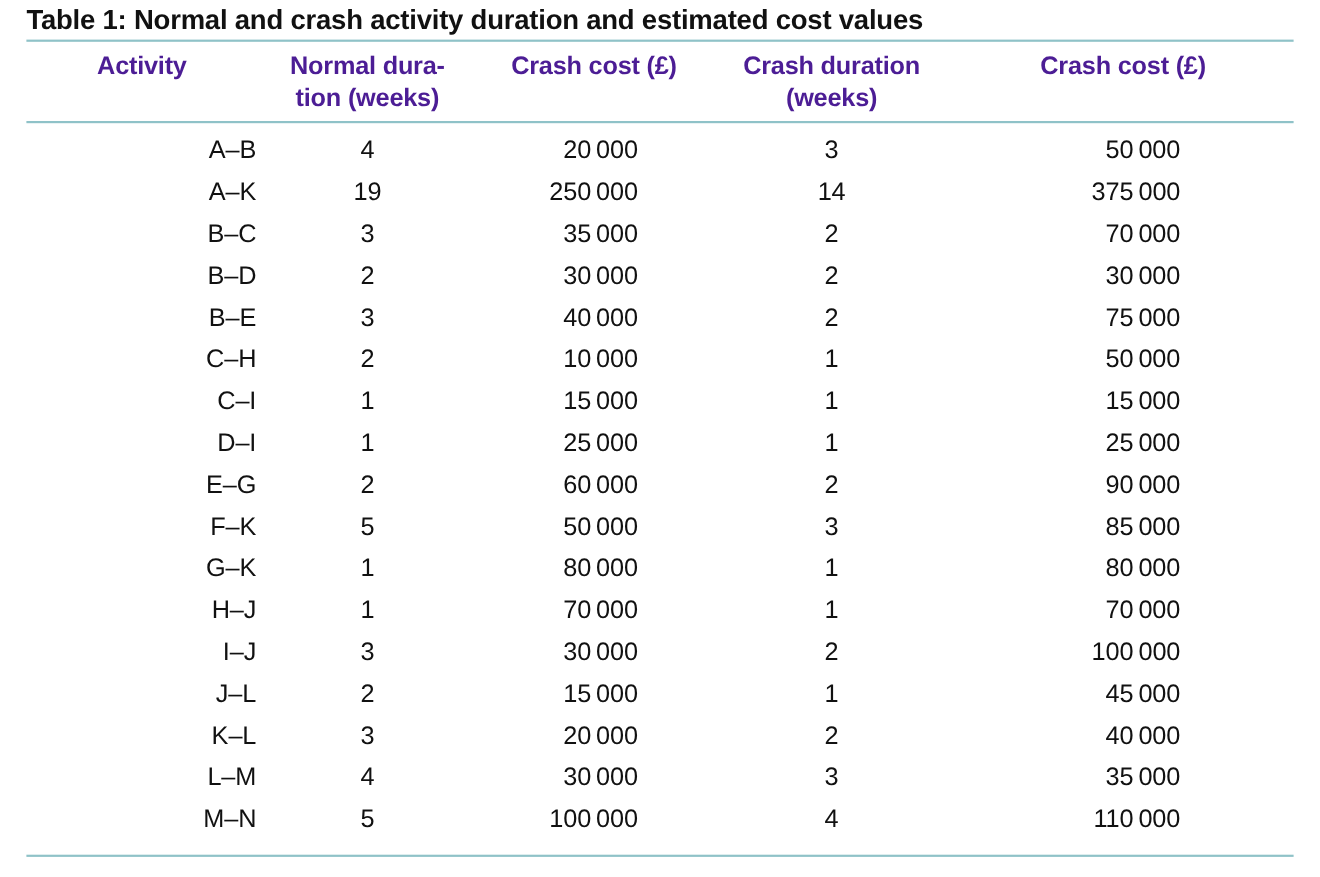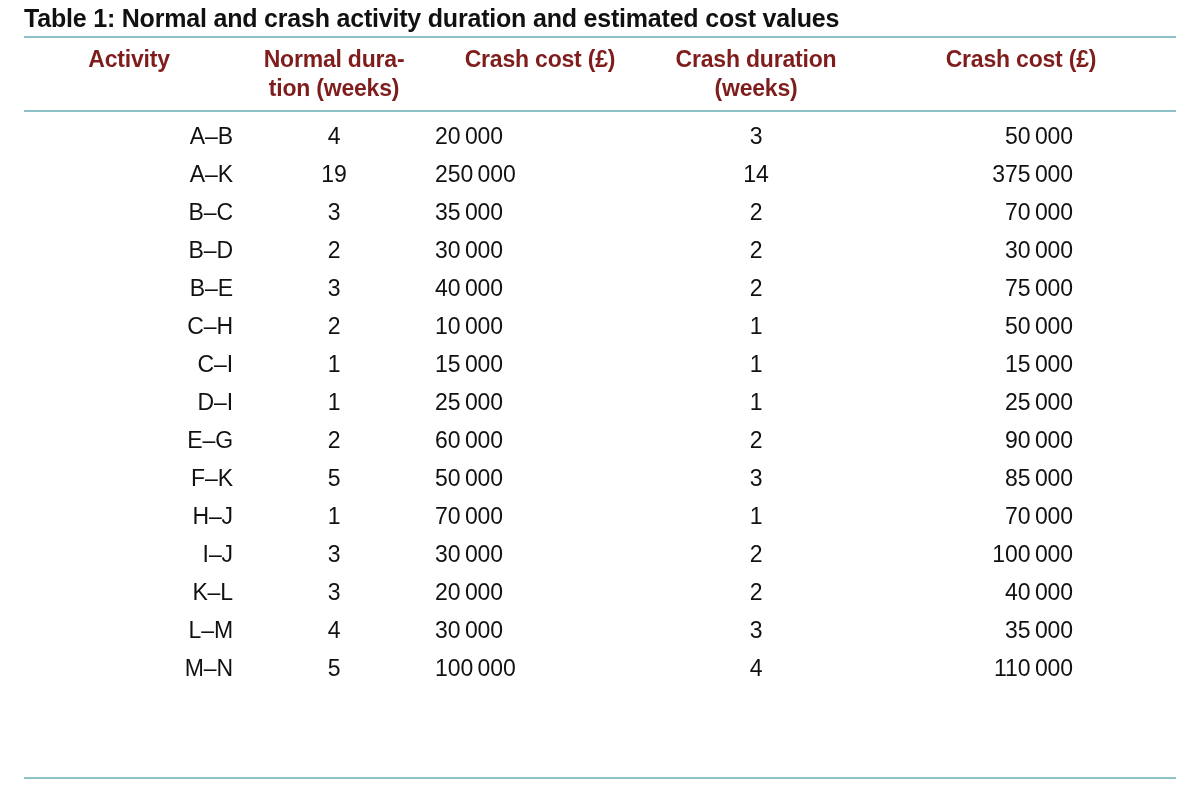--- a/index.html
+++ b/index.html
@@ -60,37 +60,37 @@
   table.tbl col.c-crashcost { width: 310px; }
 
   table.tbl th {
     font-size: 23px;
     font-weight: bold;
     text-align: center;
     vertical-align: top;
     padding: 5px 2px 0 2px;
     line-height: 1.26;
     letter-spacing: -0.2px;
-    color: #7f1d1d;
+    color: #4c1d95;
   }
   .th-normdur  { padding-left: 22px; padding-right: 22px; }
   .th-crashdur { padding-left: 16px; padding-right: 16px; }
 
   table.tbl td {
     font-size: 23px;
     font-weight: normal;
     line-height: 1;
     height: 36px;
     color: #111111;
     letter-spacing: -0.1px;
   }
 
   td.activity  { text-align: right; padding-left: 0px; }
   td.numc      { text-align: center; }
-  td.normcost  { padding-right: 66px; }
+  td.normcost  { text-align: right; padding-right: 66px; }
   td.crashcost { text-align: right; padding-right: 103px; }
 
   thead tr.header-row { height: 70px; }
   tbody tr:first-child td { padding-top: 8px; }
 </style>
 </head>
 <body>
 
 <div class="page">
 
@@ -188,32 +188,46 @@
           <td class="crashcost">90 000</td>
         </tr>
         <tr>
           <td class="activity">F–K</td>
           <td class="numc">5</td>
           <td class="normcost">50 000</td>
           <td class="numc">3</td>
           <td class="crashcost">85 000</td>
         </tr>
         <tr>
+          <td class="activity">G–K</td>
+          <td class="numc">1</td>
+          <td class="normcost">80 000</td>
+          <td class="numc">1</td>
+          <td class="crashcost">80 000</td>
+        </tr>
+        <tr>
           <td class="activity">H–J</td>
           <td class="numc">1</td>
           <td class="normcost">70 000</td>
           <td class="numc">1</td>
           <td class="crashcost">70 000</td>
         </tr>
         <tr>
           <td class="activity">I–J</td>
           <td class="numc">3</td>
           <td class="normcost">30 000</td>
           <td class="numc">2</td>
           <td class="crashcost">100 000</td>
+        </tr>
+        <tr>
+          <td class="activity">J–L</td>
+          <td class="numc">2</td>
+          <td class="normcost">15 000</td>
+          <td class="numc">1</td>
+          <td class="crashcost">45 000</td>
         </tr>
         <tr>
           <td class="activity">K–L</td>
           <td class="numc">3</td>
           <td class="normcost">20 000</td>
           <td class="numc">2</td>
           <td class="crashcost">40 000</td>
         </tr>
         <tr>
           <td class="activity">L–M</td>

